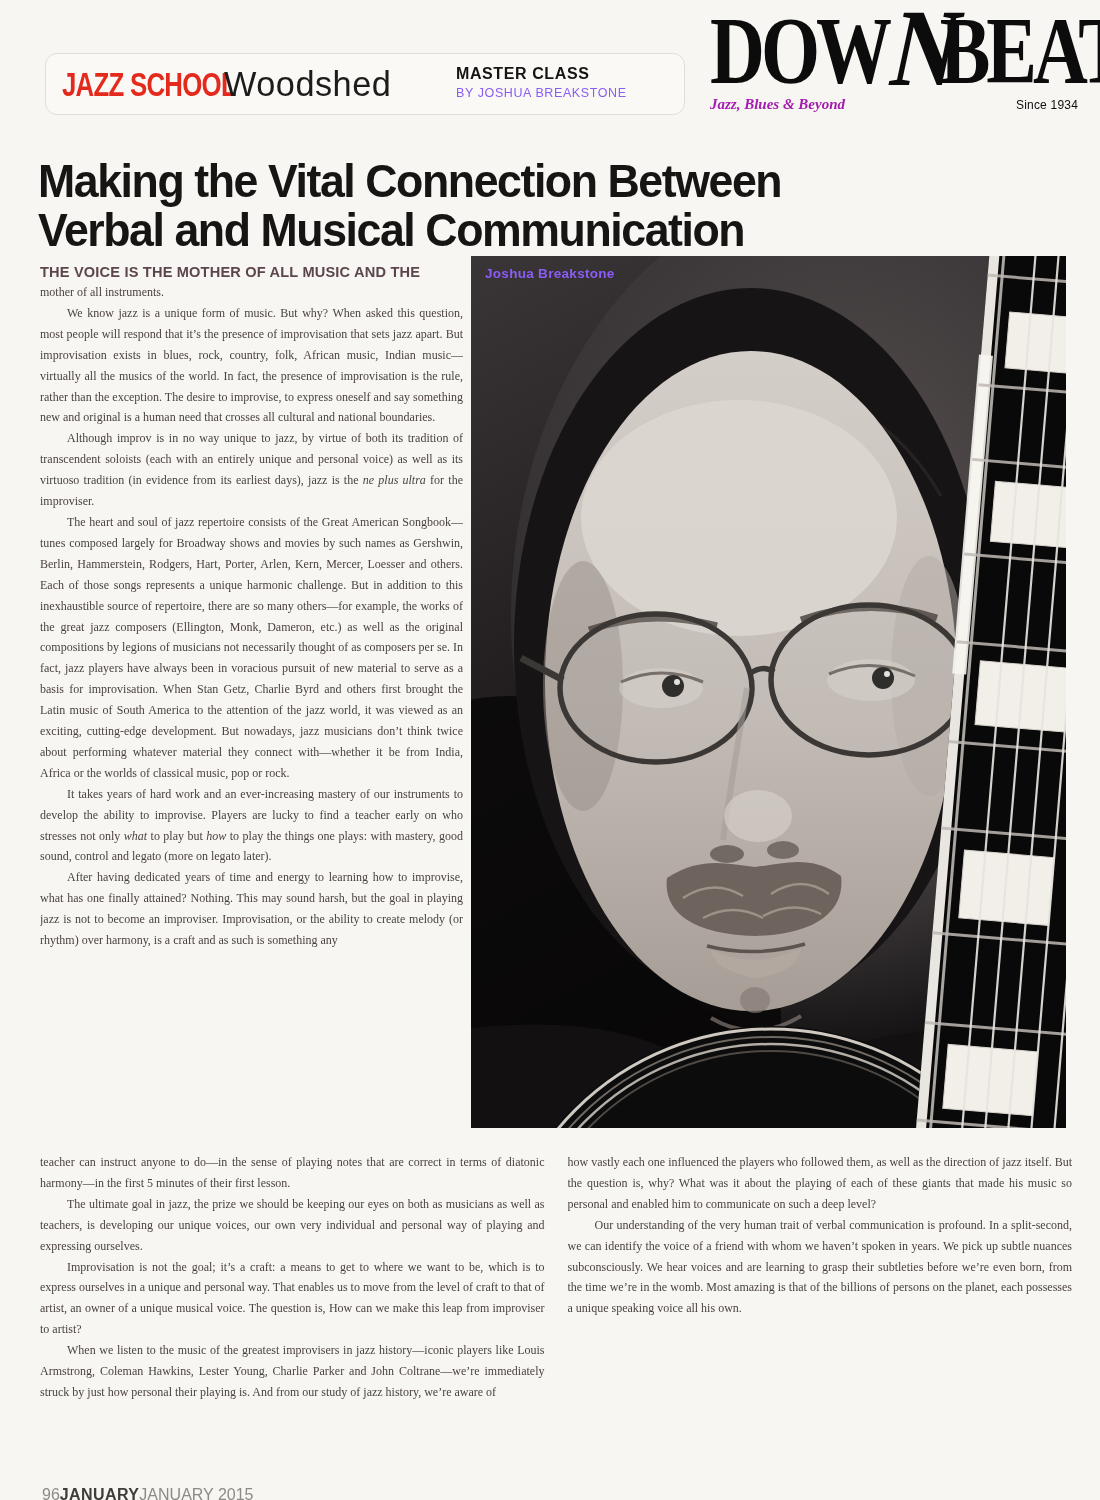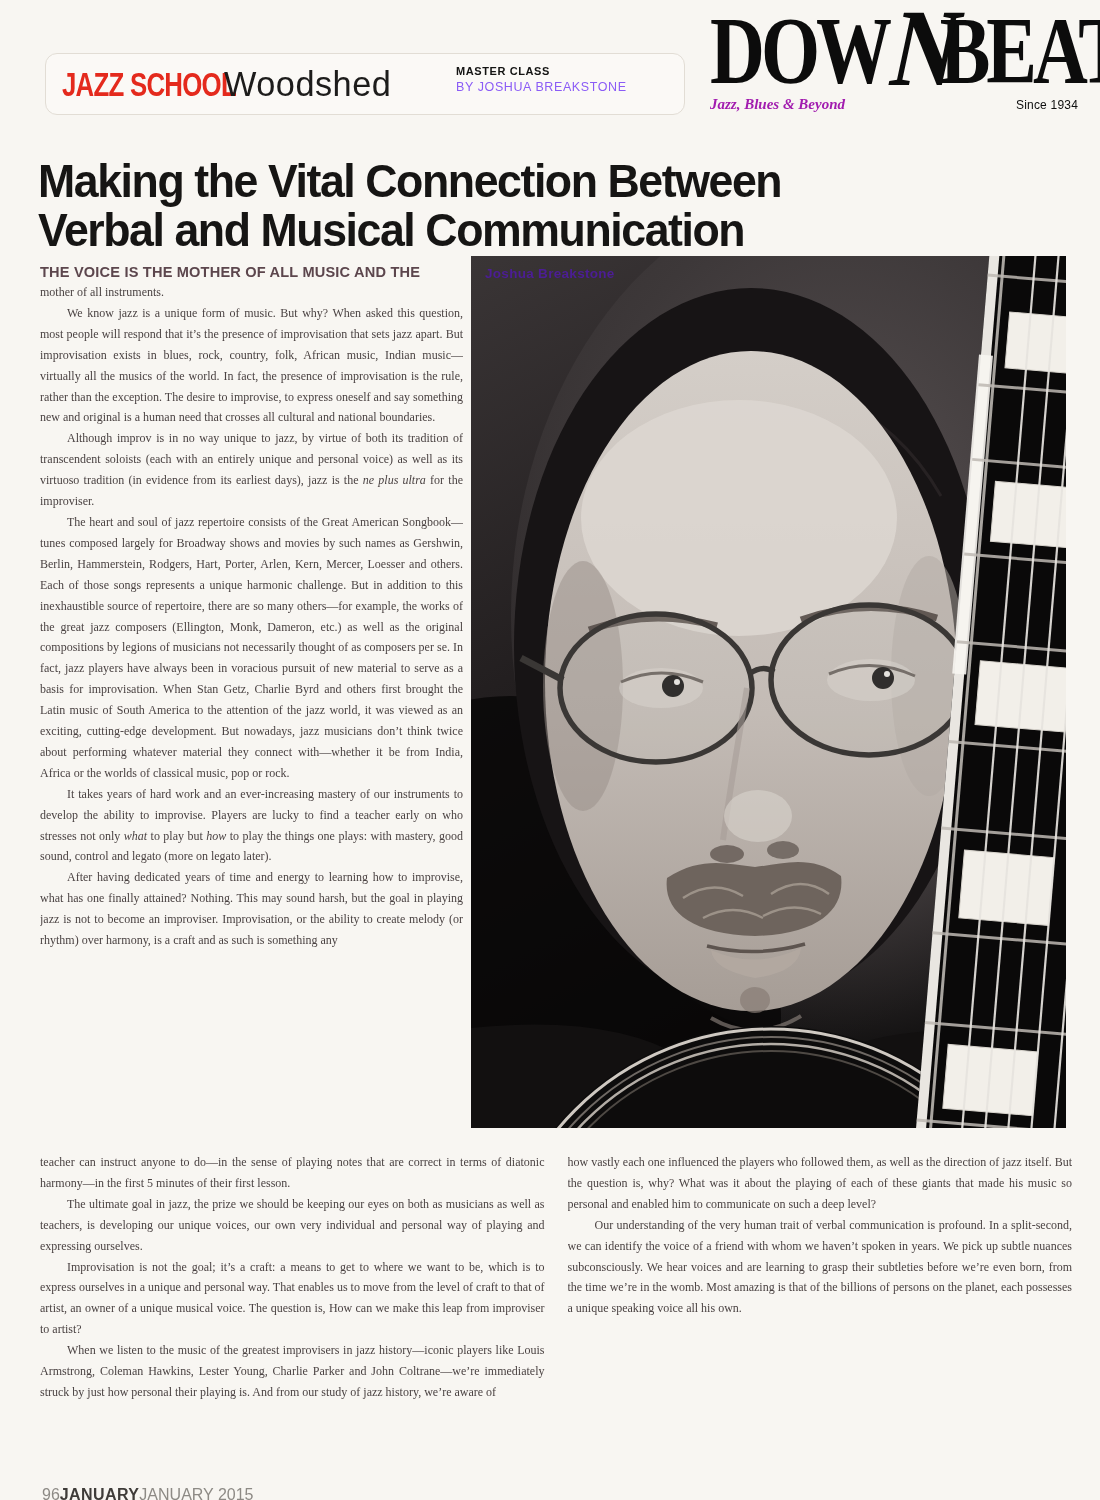--- a/index.html
+++ b/index.html
@@ -8,21 +8,21 @@
         font-family:"Liberation Sans",sans-serif;}
 
   
   .kicker-box{position:absolute;left:45px;top:53px;width:640px;height:62px;
     border:1px solid #e2ddd5;border-radius:12px;background:#fbf9f6;box-sizing:border-box;}
   .jazz-school{position:absolute;left:16px;top:13px;font-weight:700;font-size:34px;line-height:34px;
     color:#e42a1d;letter-spacing:-1px;transform:scaleX(0.76);transform-origin:left center;white-space:nowrap;}
   .woodshed{position:absolute;left:178px;top:11px;font-size:35px;line-height:37px;color:#1d1c1b;
     letter-spacing:0.5px;transform:scaleX(0.98);transform-origin:left center;}
   .mc-block{position:absolute;left:410px;top:11px;}
-  .mc-kicker{font-weight:700;font-size:11px;color:#141413;letter-spacing:0.6px;}
+  .mc-kicker{font-weight:700;font-size:16px;color:#141413;letter-spacing:0.6px;}
   .mc-byline{font-size:12.5px;color:#8b5cf6;letter-spacing:0.6px;margin-top:3px;}
 
   
   .logo{position:absolute;left:710px;top:6px;width:372px;}
   .logo-word{display:flex;align-items:flex-end;font-family:"Liberation Serif",serif;font-weight:700;
     font-size:95px;line-height:82px;color:#0c0c0c;letter-spacing:-5px;white-space:nowrap;
     transform:scaleX(0.80);transform-origin:left top;}
   .logo-n{display:inline-block;font-size:1.16em;line-height:0.78em;transform:skewX(-15deg);
     transform-origin:center bottom;margin:0 -6px 0 -4px;position:relative;z-index:2;}
   .logo-sub{display:flex;justify-content:space-between;align-items:baseline;margin-top:4px;width:368px;}
@@ -40,21 +40,21 @@
   .lede-bold{display:block;white-space:nowrap;font-weight:700;font-size:15.5px;line-height:21px;
     color:#5c464d;letter-spacing:0.2px;transform:scaleX(0.94);transform-origin:left top;
     font-family:"Liberation Sans",sans-serif;}
   .article p{margin:0;font-family:"Liberation Serif",serif;font-size:12px;line-height:20.9px;
     color:#4a4242;text-align:justify;}
   .article p.indent{text-indent:27px;}
   .article span.em{font-style:italic;}
 
   .photo-wrap{position:relative;width:595px;height:872px;margin-left:8px;}
   .photo-wrap svg{display:block;}
-  .photo-caption{position:absolute;left:14px;top:10px;font-weight:700;font-size:13.5px;color:#4c1d95;
+  .photo-caption{position:absolute;left:14px;top:10px;font-weight:700;font-size:13.5px;color:#8b5cf6;
     letter-spacing:0.3px;}
 
   .content-bottom{position:absolute;left:40px;top:1152px;width:1032px;display:flex;gap:23px;}
   .col-bottom{width:508px;height:296px;overflow:hidden;}
 
   
   .footer{position:absolute;left:42px;top:1486px;display:flex;align-items:baseline;
     font-size:16px;color:#8d8a85;}
   .footer .mag{font-weight:700;color:#3f3c39;letter-spacing:0.4px;}
 </style>

